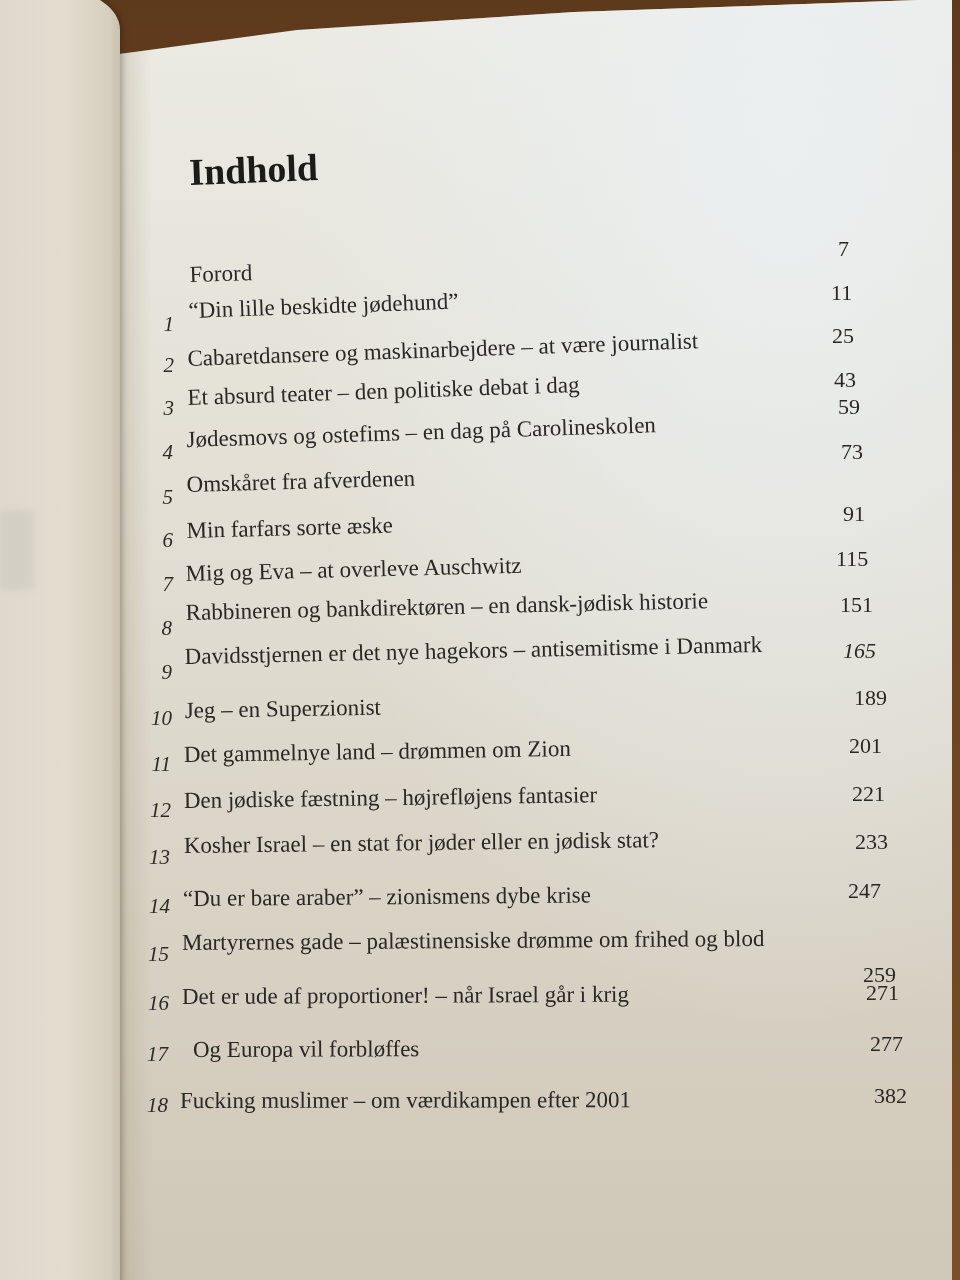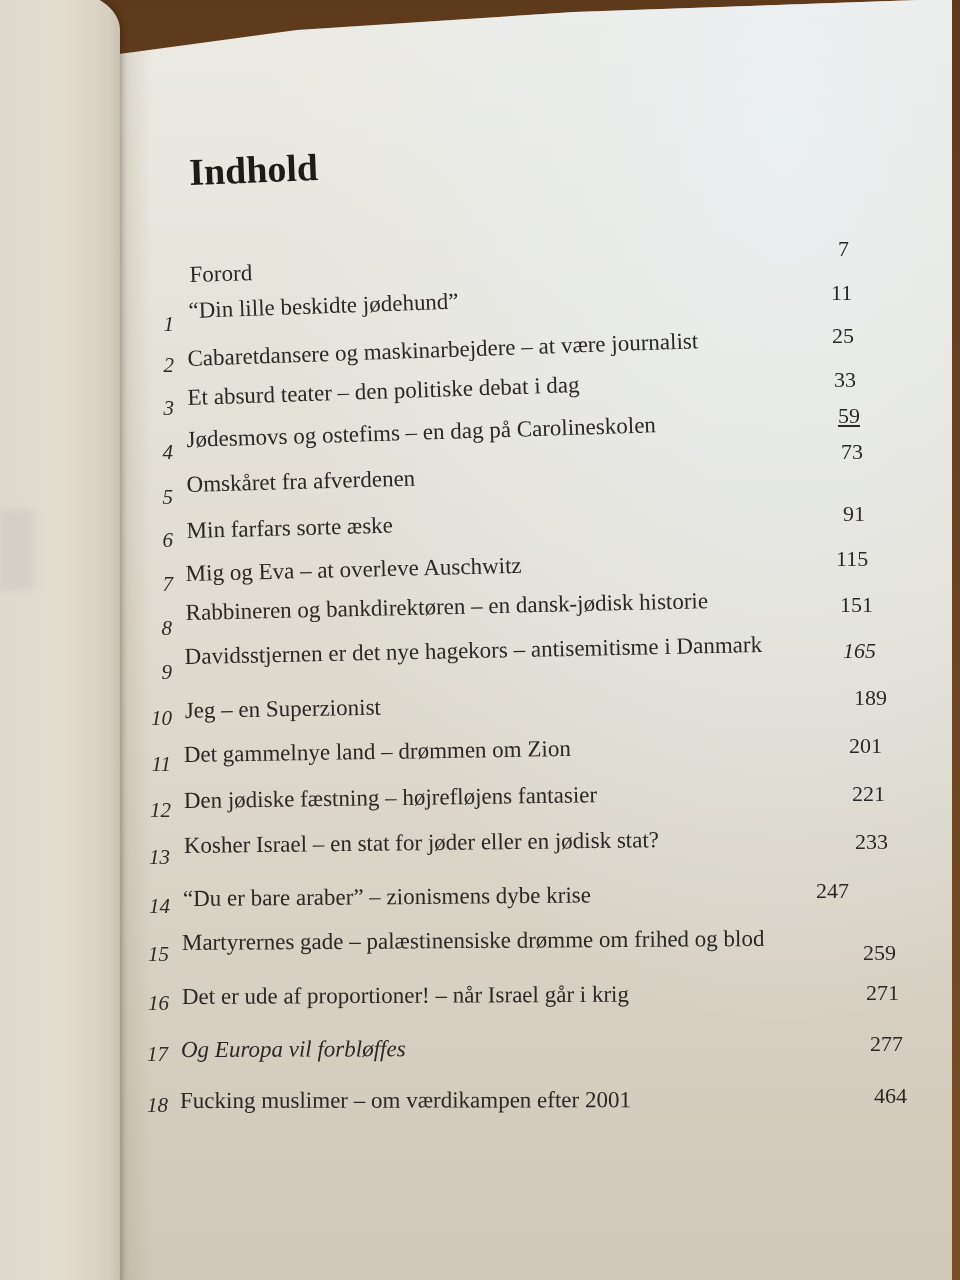--- a/index.html
+++ b/index.html
@@ -132,27 +132,27 @@
 
   <div class="toc-row">
     <span class="toc-num" style="left:142px;top:353px;">2</span>
     <span class="toc-title-text" style="left:188px;top:346px;transform:rotate(-2deg);">Cabaretdansere og maskinarbejdere – at være journalist</span>
     <span class="toc-page" style="left:832px;top:323px;">25</span>
   </div>
 
   <div class="toc-row">
     <span class="toc-num" style="left:142px;top:396px;">3</span>
     <span class="toc-title-text" style="left:188px;top:385px;transform:rotate(-1.9deg);">Et absurd teater – den politiske debat i dag</span>
-    <span class="toc-page" style="left:834px;top:367px;">33</span>
+    <span class="toc-page" style="left:834px;top:367px;">43</span>
   </div>
 
   <div class="toc-row">
     <span class="toc-num" style="left:141px;top:440px;">4</span>
     <span class="toc-title-text" style="left:187px;top:427px;transform:rotate(-1.8deg);">Jødesmovs og ostefims – en dag på Carolineskolen</span>
-    <span class="toc-page" style="left:838px;top:403px;text-decoration:underline;">59</span>
+    <span class="toc-page" style="left:838px;top:394px;">59</span>
   </div>
 
   <div class="toc-row">
     <span class="toc-num" style="left:141px;top:485px;">5</span>
     <span class="toc-title-text" style="left:187px;top:472px;transform:rotate(-1.6deg);">Omskåret fra afverdenen</span>
     <span class="toc-page" style="left:841px;top:439px;">73</span>
   </div>
 
   <div class="toc-row">
     <span class="toc-num" style="left:141px;top:528px;">6</span>
@@ -198,39 +198,39 @@
 
   <div class="toc-row">
     <span class="toc-num" style="left:138px;top:845px;">13</span>
     <span class="toc-title-text" style="left:184px;top:833px;transform:rotate(-0.7deg);">Kosher Israel – en stat for jøder eller en jødisk stat?</span>
     <span class="toc-page" style="left:855px;top:829px;">233</span>
   </div>
 
   <div class="toc-row">
     <span class="toc-num" style="left:138px;top:894px;">14</span>
     <span class="toc-title-text" style="left:183px;top:886px;transform:rotate(-0.5deg);">“Du er bare araber” – zionismens dybe krise</span>
-    <span class="toc-page" style="left:816px;top:878px;">247</span>
+    <span class="toc-page" style="left:848px;top:878px;">247</span>
   </div>
 
   <div class="toc-row">
     <span class="toc-num" style="left:137px;top:942px;">15</span>
     <span class="toc-title-text" style="left:182px;top:930px;transform:rotate(-0.4deg);">Martyrernes gade – palæstinensiske drømme om frihed og blod</span>
-    <span class="toc-page" style="left:863px;top:940px;">259</span>
+    <span class="toc-page" style="left:863px;top:962px;">259</span>
   </div>
 
   <div class="toc-row">
     <span class="toc-num" style="left:137px;top:991px;">16</span>
     <span class="toc-title-text" style="left:182px;top:984px;transform:rotate(-0.3deg);">Det er ude af proportioner! – når Israel går i krig</span>
     <span class="toc-page" style="left:866px;top:980px;">271</span>
   </div>
 
   <div class="toc-row">
     <span class="toc-num" style="left:136px;top:1042px;">17</span>
-    <span class="toc-title-text" style="left:181px;top:1037px;transform:rotate(-0.2deg);font-style:italic;">Og Europa vil forbløffes</span>
+    <span class="toc-title-text" style="left:193px;top:1037px;transform:rotate(-0.2deg);">Og Europa vil forbløffes</span>
     <span class="toc-page" style="left:870px;top:1031px;">277</span>
   </div>
 
   <div class="toc-row">
     <span class="toc-num" style="left:136px;top:1093px;">18</span>
     <span class="toc-title-text" style="left:180px;top:1088px;transform:rotate(-0.1deg);">Fucking muslimer – om værdikampen efter 2001</span>
-    <span class="toc-page" style="left:874px;top:1083px;">464</span>
+    <span class="toc-page" style="left:874px;top:1083px;">382</span>
   </div>
 </div>
 
 </body></html>

